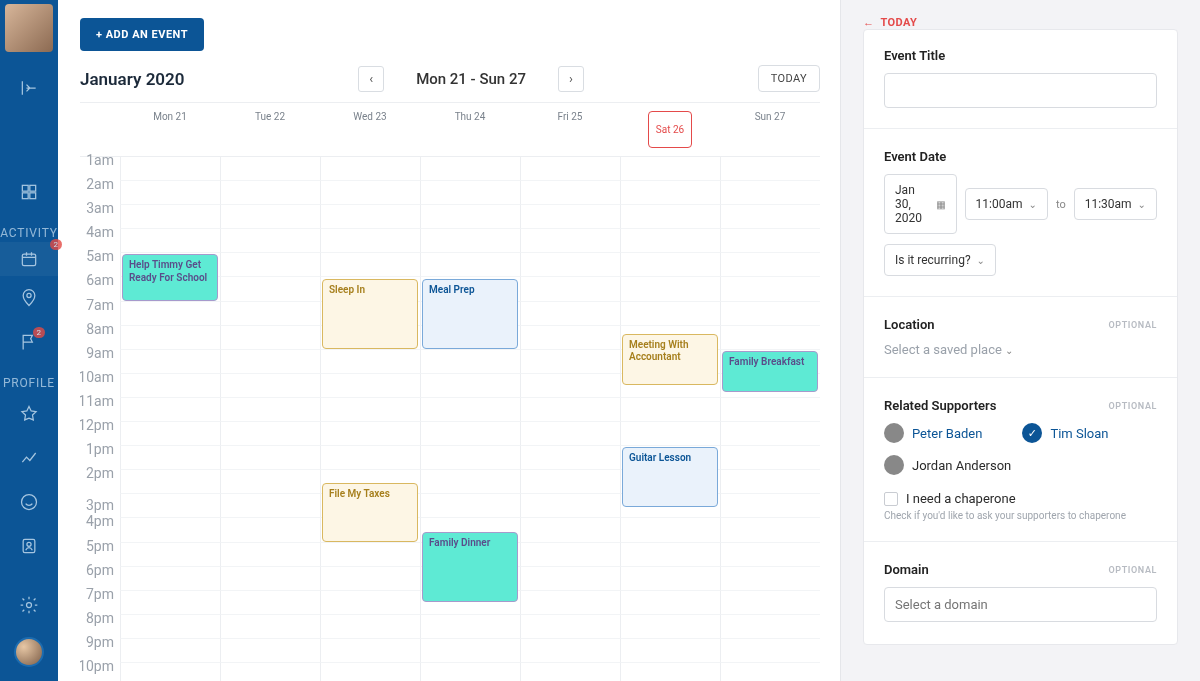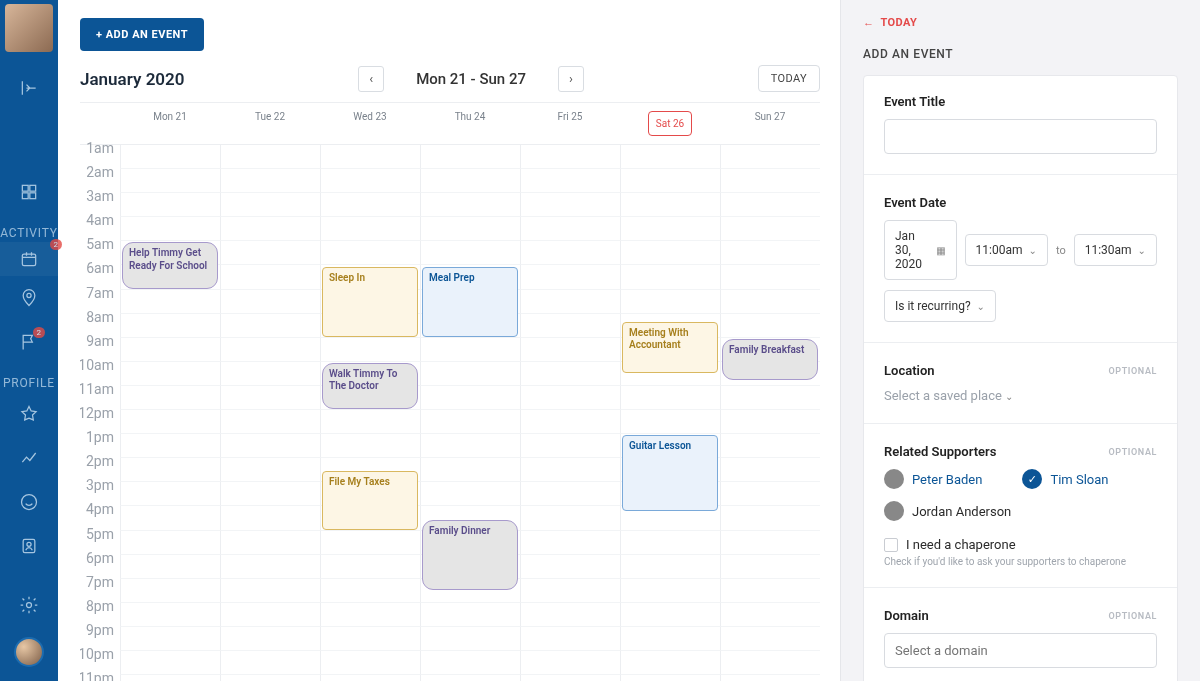--- a/index.html
+++ b/index.html
@@ -22,27 +22,27 @@
   .header2 { display: flex; align-items: center; margin-top: 14px; margin-bottom: 10px; gap: 12px; }
   .month-label { font-size: 17px; font-weight: 600; color: #1c2a3a; flex: 0 0 auto; }
   .header2-spacer{ flex:1; }
   .arrow-btn { width: 26px; height: 26px; border: 1px solid #d9dde2; background: #fff; border-radius: 3px; display: flex; align-items: center; justify-content: center; cursor: pointer; color:#555; font-size:13px;}
   .week-label { font-size: 15px; font-weight: 500; color: #333; margin: 0 20px; }
   .today-btn { border: 1px solid #d9dde2; background: #fff; border-radius: 4px; padding: 6px 12px; font-size: 11px; color: #444; letter-spacing:.4px; cursor: pointer; }
   
   .cal-wrapper { flex: 1; overflow: hidden; display:flex; flex-direction:column; border-top:1px solid #eceef1;}
   .cal-head { display: grid; grid-template-columns: 40px repeat(7, 1fr); }
   .cal-head div { text-align: center; font-size: 10px; color: #7a828c; padding: 8px 0; border-bottom:1px solid #eceef1; }
-  .day-today { display:inline-block; border:1px solid #e44a4a; color:#e44a4a; border-radius:4px; padding:6px 7px; }
+  .day-today { display:inline-block; border:1px solid #e44a4a; color:#e44a4a; border-radius:4px; padding:12px 7px; }
   .cal-body { position: relative; flex:1; display:grid; grid-template-columns:40px repeat(7,1fr); grid-auto-rows:24.1px; font-size:9px; }
   .time-cell { grid-column:1; text-align:right; padding-right:6px; color:#9aa1aa; font-size:14px; display:flex; align-items:flex-start; justify-content:flex-end; transform:translateY(-5px);}
   .grid-cell { border-left:1px solid #eceef1; border-bottom:1px solid #f2f4f6; }
   .event { position:absolute; left:0; right:0; margin:1px 2px; border:1px solid; border-radius:4px; padding:4px 6px 0; font-size:10px; font-weight:600; overflow:hidden; line-height:1.25; cursor:pointer;}
   .ev-blue   { background:#eaf2fb; border-color:#7aa9d9; color:#0c5596; }
-  .ev-purple { background:#e5e5e5; border-color:#a79acc; color:#5a4d8a;border-radius:11px; }
+  .ev-purple { background:#5eead4; border-color:#a79acc; color:#5a4d8a; }
   .ev-yellow { background:#fdf6e5; border-color:#d9b860; color:#a67f1c; }
   
   .panel { width: 360px; background: #f3f3f6; border-left: 1px solid #e5e6ea; padding: 16px 22px; font-size: 13px; color: #2b2b2b; overflow-y:auto; }
   .back-link { color:#e44a4a; font-size:11px; font-weight:700; letter-spacing:.4px; cursor:pointer; display:flex; align-items:center; gap:6px; }
   .panel-title { font-size:12px; letter-spacing:.6px; color:#444; margin:18px 0 14px; font-weight:500;}
   .card { background:#fff; border:1px solid #e7e8ec; border-radius:4px; padding:18px 20px 22px; margin-bottom:0;}
   .field-label{ font-size:13px; font-weight:600; color:#222; margin-bottom:10px; display:flex; align-items:center; justify-content:space-between;}
   .optional{ font-size:9px; color:#b7bbc2; letter-spacing:.6px; font-weight:600;}
   .text-input, .select-input{ width:100%; border:1px solid #d8dbe0; border-radius:4px; padding:9px 10px; font-size:13px; color:#333; background:#fff;}
   .date-row{ display:flex; gap:8px; align-items:center; margin-bottom:10px;}
@@ -263,21 +263,21 @@
         <div class="grid-cell" style="grid-area: 13 / 7;"></div>
         <div class="grid-cell" style="grid-area: 13 / 8;"></div>
         <div class="time-cell" style="grid-row: 14;">2pm</div>
         <div class="grid-cell" style="grid-area: 14 / 2;"></div>
         <div class="grid-cell" style="grid-area: 14 / 3;"></div>
         <div class="grid-cell" style="grid-area: 14 / 4;"></div>
         <div class="grid-cell" style="grid-area: 14 / 5;"></div>
         <div class="grid-cell" style="grid-area: 14 / 6;"></div>
         <div class="grid-cell" style="grid-area: 14 / 7;"></div>
         <div class="grid-cell" style="grid-area: 14 / 8;"></div>
-        <div class="time-cell" style="grid-row: 15;">3pm</div>
+        <div class="time-cell" style="grid-row: 15; margin-top: 8px;">3pm</div>
         <div class="grid-cell" style="grid-area: 15 / 2;"></div>
         <div class="grid-cell" style="grid-area: 15 / 3;"></div>
         <div class="grid-cell" style="grid-area: 15 / 4;"></div>
         <div class="grid-cell" style="grid-area: 15 / 5;"></div>
         <div class="grid-cell" style="grid-area: 15 / 6;"></div>
         <div class="grid-cell" style="grid-area: 15 / 7;"></div>
         <div class="grid-cell" style="grid-area: 15 / 8;"></div>
         <div class="time-cell" style="grid-row: 16;">4pm</div>
         <div class="grid-cell" style="grid-area: 16 / 2;"></div>
         <div class="grid-cell" style="grid-area: 16 / 3;"></div>
@@ -337,37 +337,35 @@
         <div class="time-cell" style="grid-row: 23;">11pm</div>
         <div class="grid-cell" style="grid-area: 23 / 2;"></div>
         <div class="grid-cell" style="grid-area: 23 / 3;"></div>
         <div class="grid-cell" style="grid-area: 23 / 4;"></div>
         <div class="grid-cell" style="grid-area: 23 / 5;"></div>
         <div class="grid-cell" style="grid-area: 23 / 6;"></div>
         <div class="grid-cell" style="grid-area: 23 / 7;"></div>
         <div class="grid-cell" style="grid-area: 23 / 8;"></div>
         <div class="event ev-purple" style="left: 40px; width: 96px; top: 96.4px; height: 46.2px;">Help Timmy Get Ready For School</div>
         <div class="event ev-yellow" style="left: 240px; width: 96px; top: 120.5px; height: 70.3px;">Sleep In</div>
-        <div class="event ev-purple" style="left: 240px; width: 96px; top: 216.9px; height: 46.2px;">Walk Timmy To The Doctor</div>
         <div class="event ev-blue" style="left: 340px; width: 96px; top: 120.5px; height: 70.3px;">Meal Prep</div>
         <div class="event ev-yellow" style="left: 240px; width: 96px; top: 325.35px; height: 58.25px;">File My Taxes</div>
         <div class="event ev-purple" style="left: 340px; width: 96px; top: 373.55px; height: 70.3px;">Family Dinner</div>
         <div class="event ev-yellow" style="left: 540px; width: 96px; top: 175.93px; height: 51.02px;">Meeting With Accountant</div>
-        <div class="event ev-blue" style="left: 540px; width: 96px; top: 289.2px; height: 76px;">Guitar Lesson</div>
+        <div class="event ev-blue" style="left: 540px; width: 96px; top: 289.2px; height: 60px;">Guitar Lesson</div>
         <div class="event ev-purple" style="left: 640px; width: 96px; top: 192.8px; height: 41.38px;">Family Breakfast</div>
       </div>
   </div>
 </div>
 
 <div class="panel">
   <div class="back-link">
     <span>←</span>
     <span>TODAY</span>
   </div>
-  <div class="panel-title">ADD AN EVENT</div>
 
   <div class="card">
     <div class="field-label">Event Title</div>
     <input class="text-input" style="">
 
     <div class="divider"></div>
 
     <div class="field-label">Event Date</div>
     <div class="date-row">
       <div class="di" style="flex:1.3">

